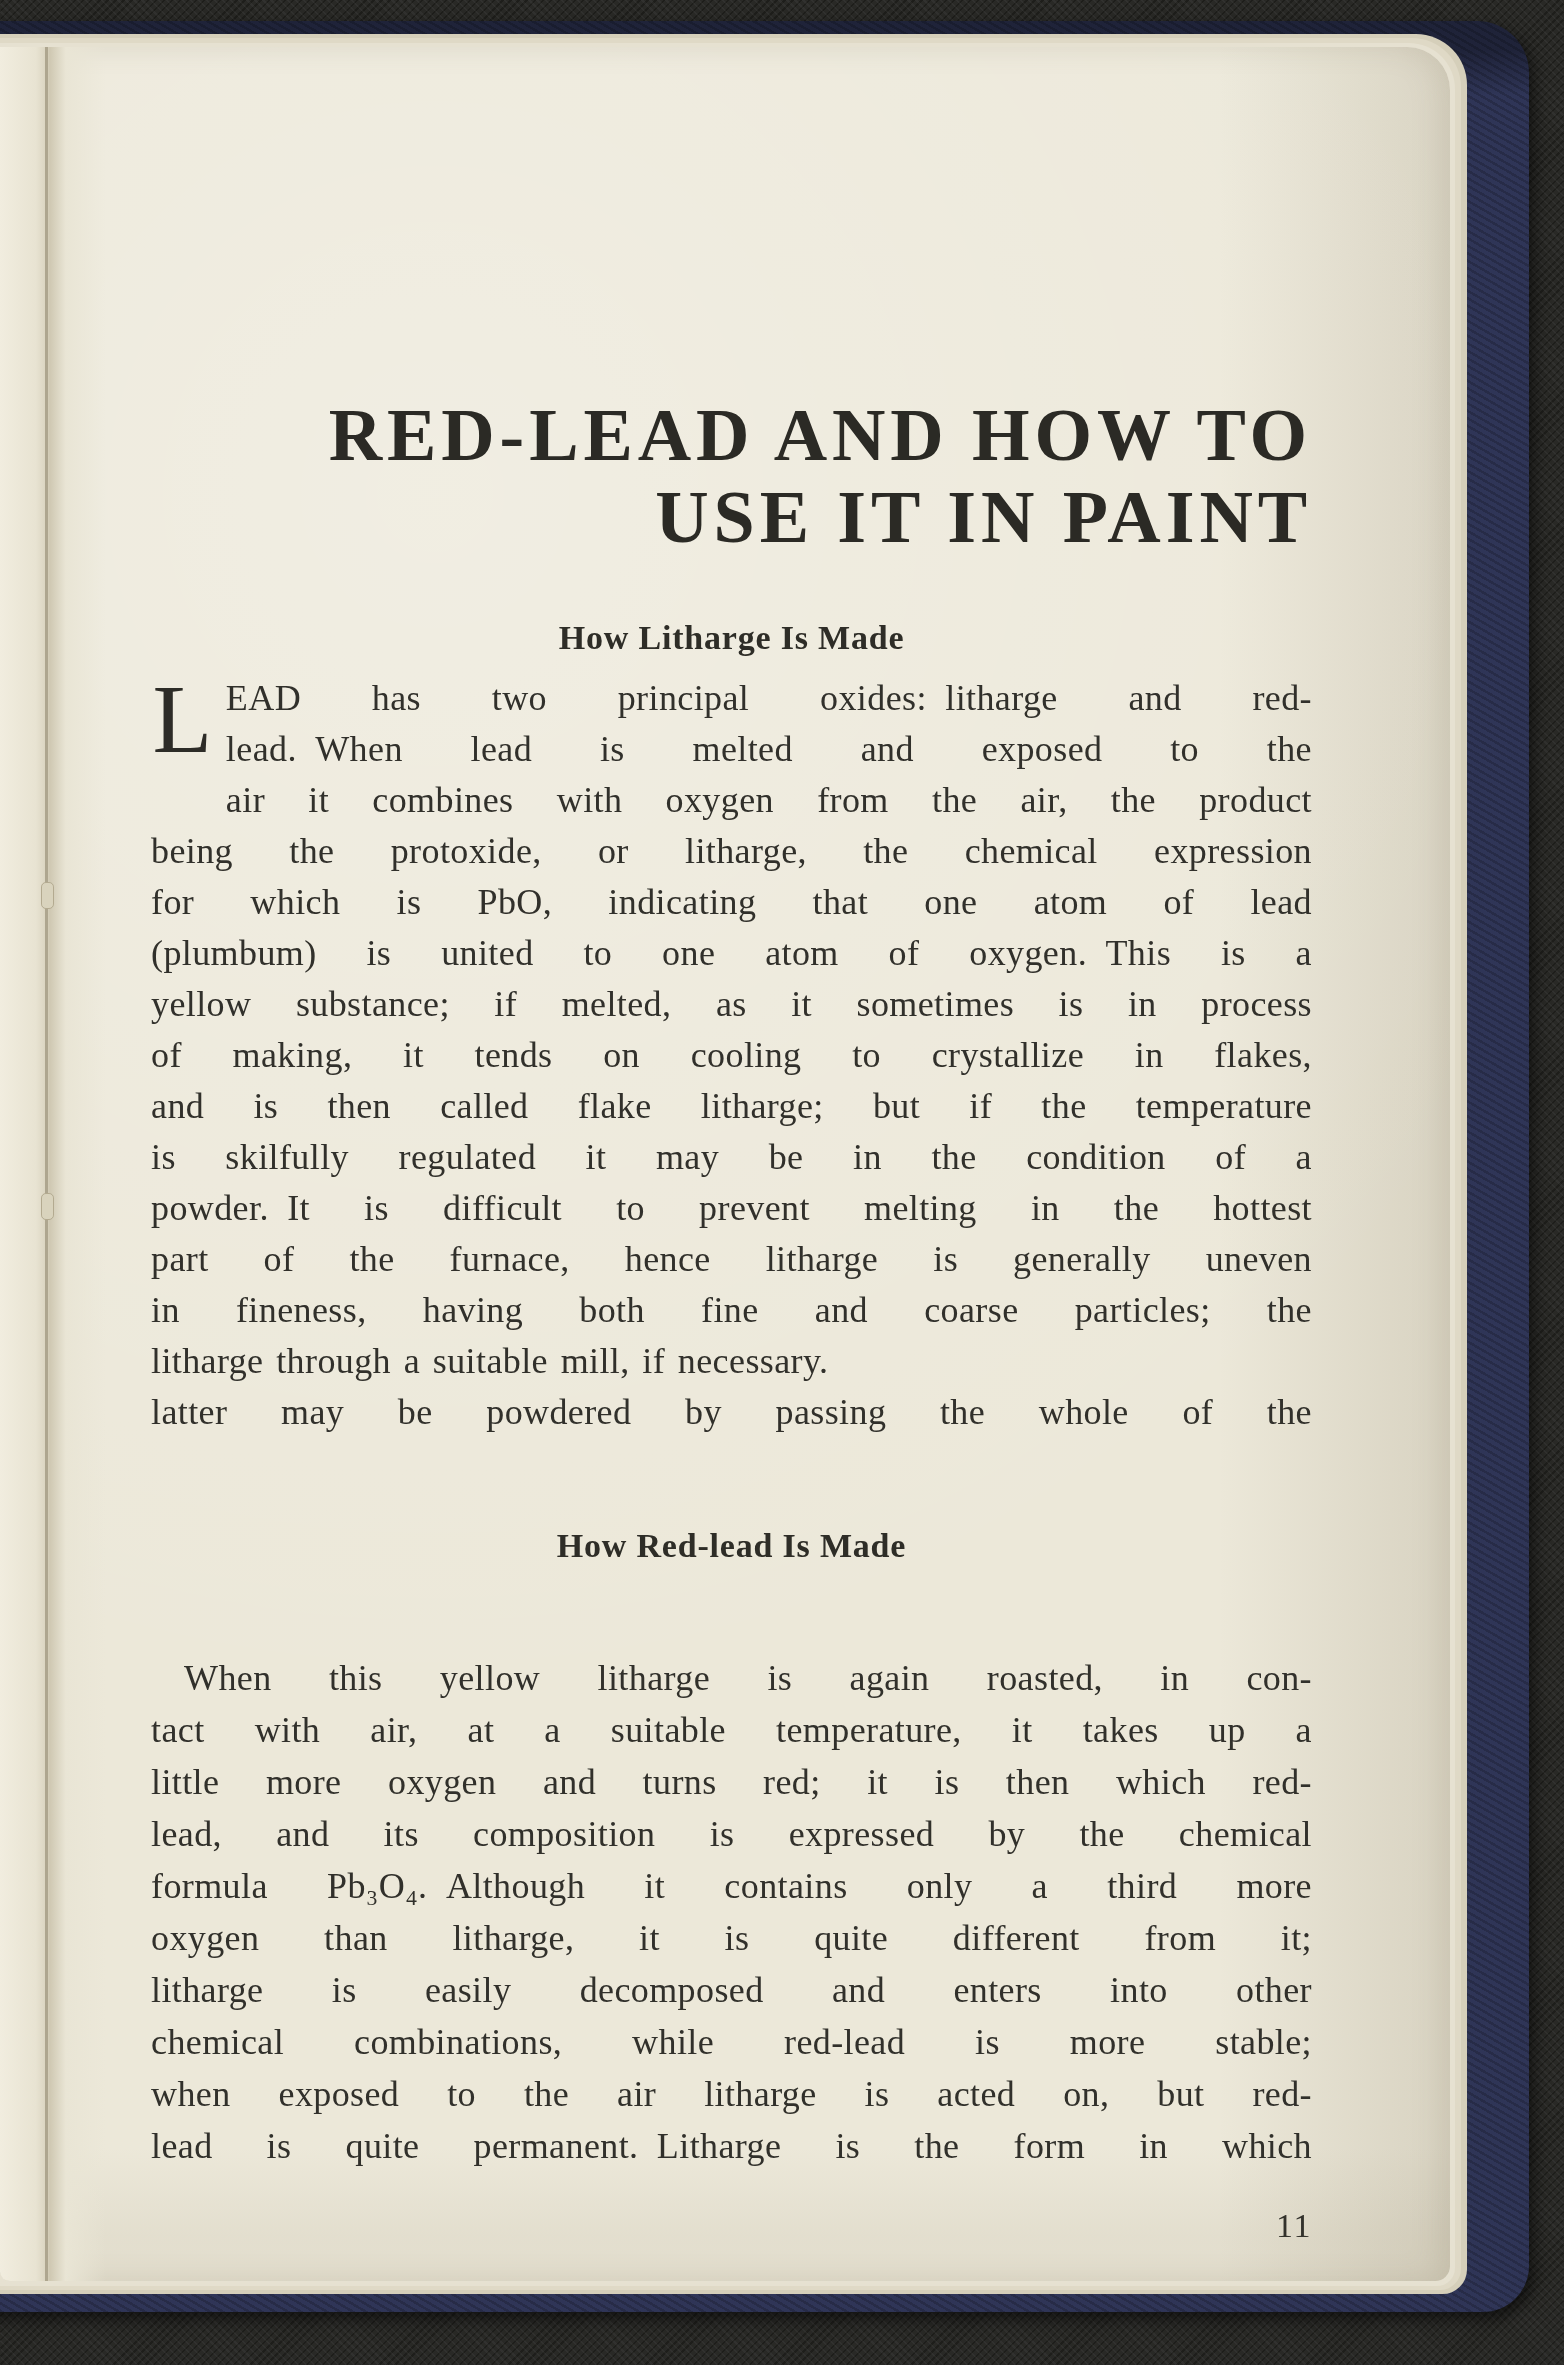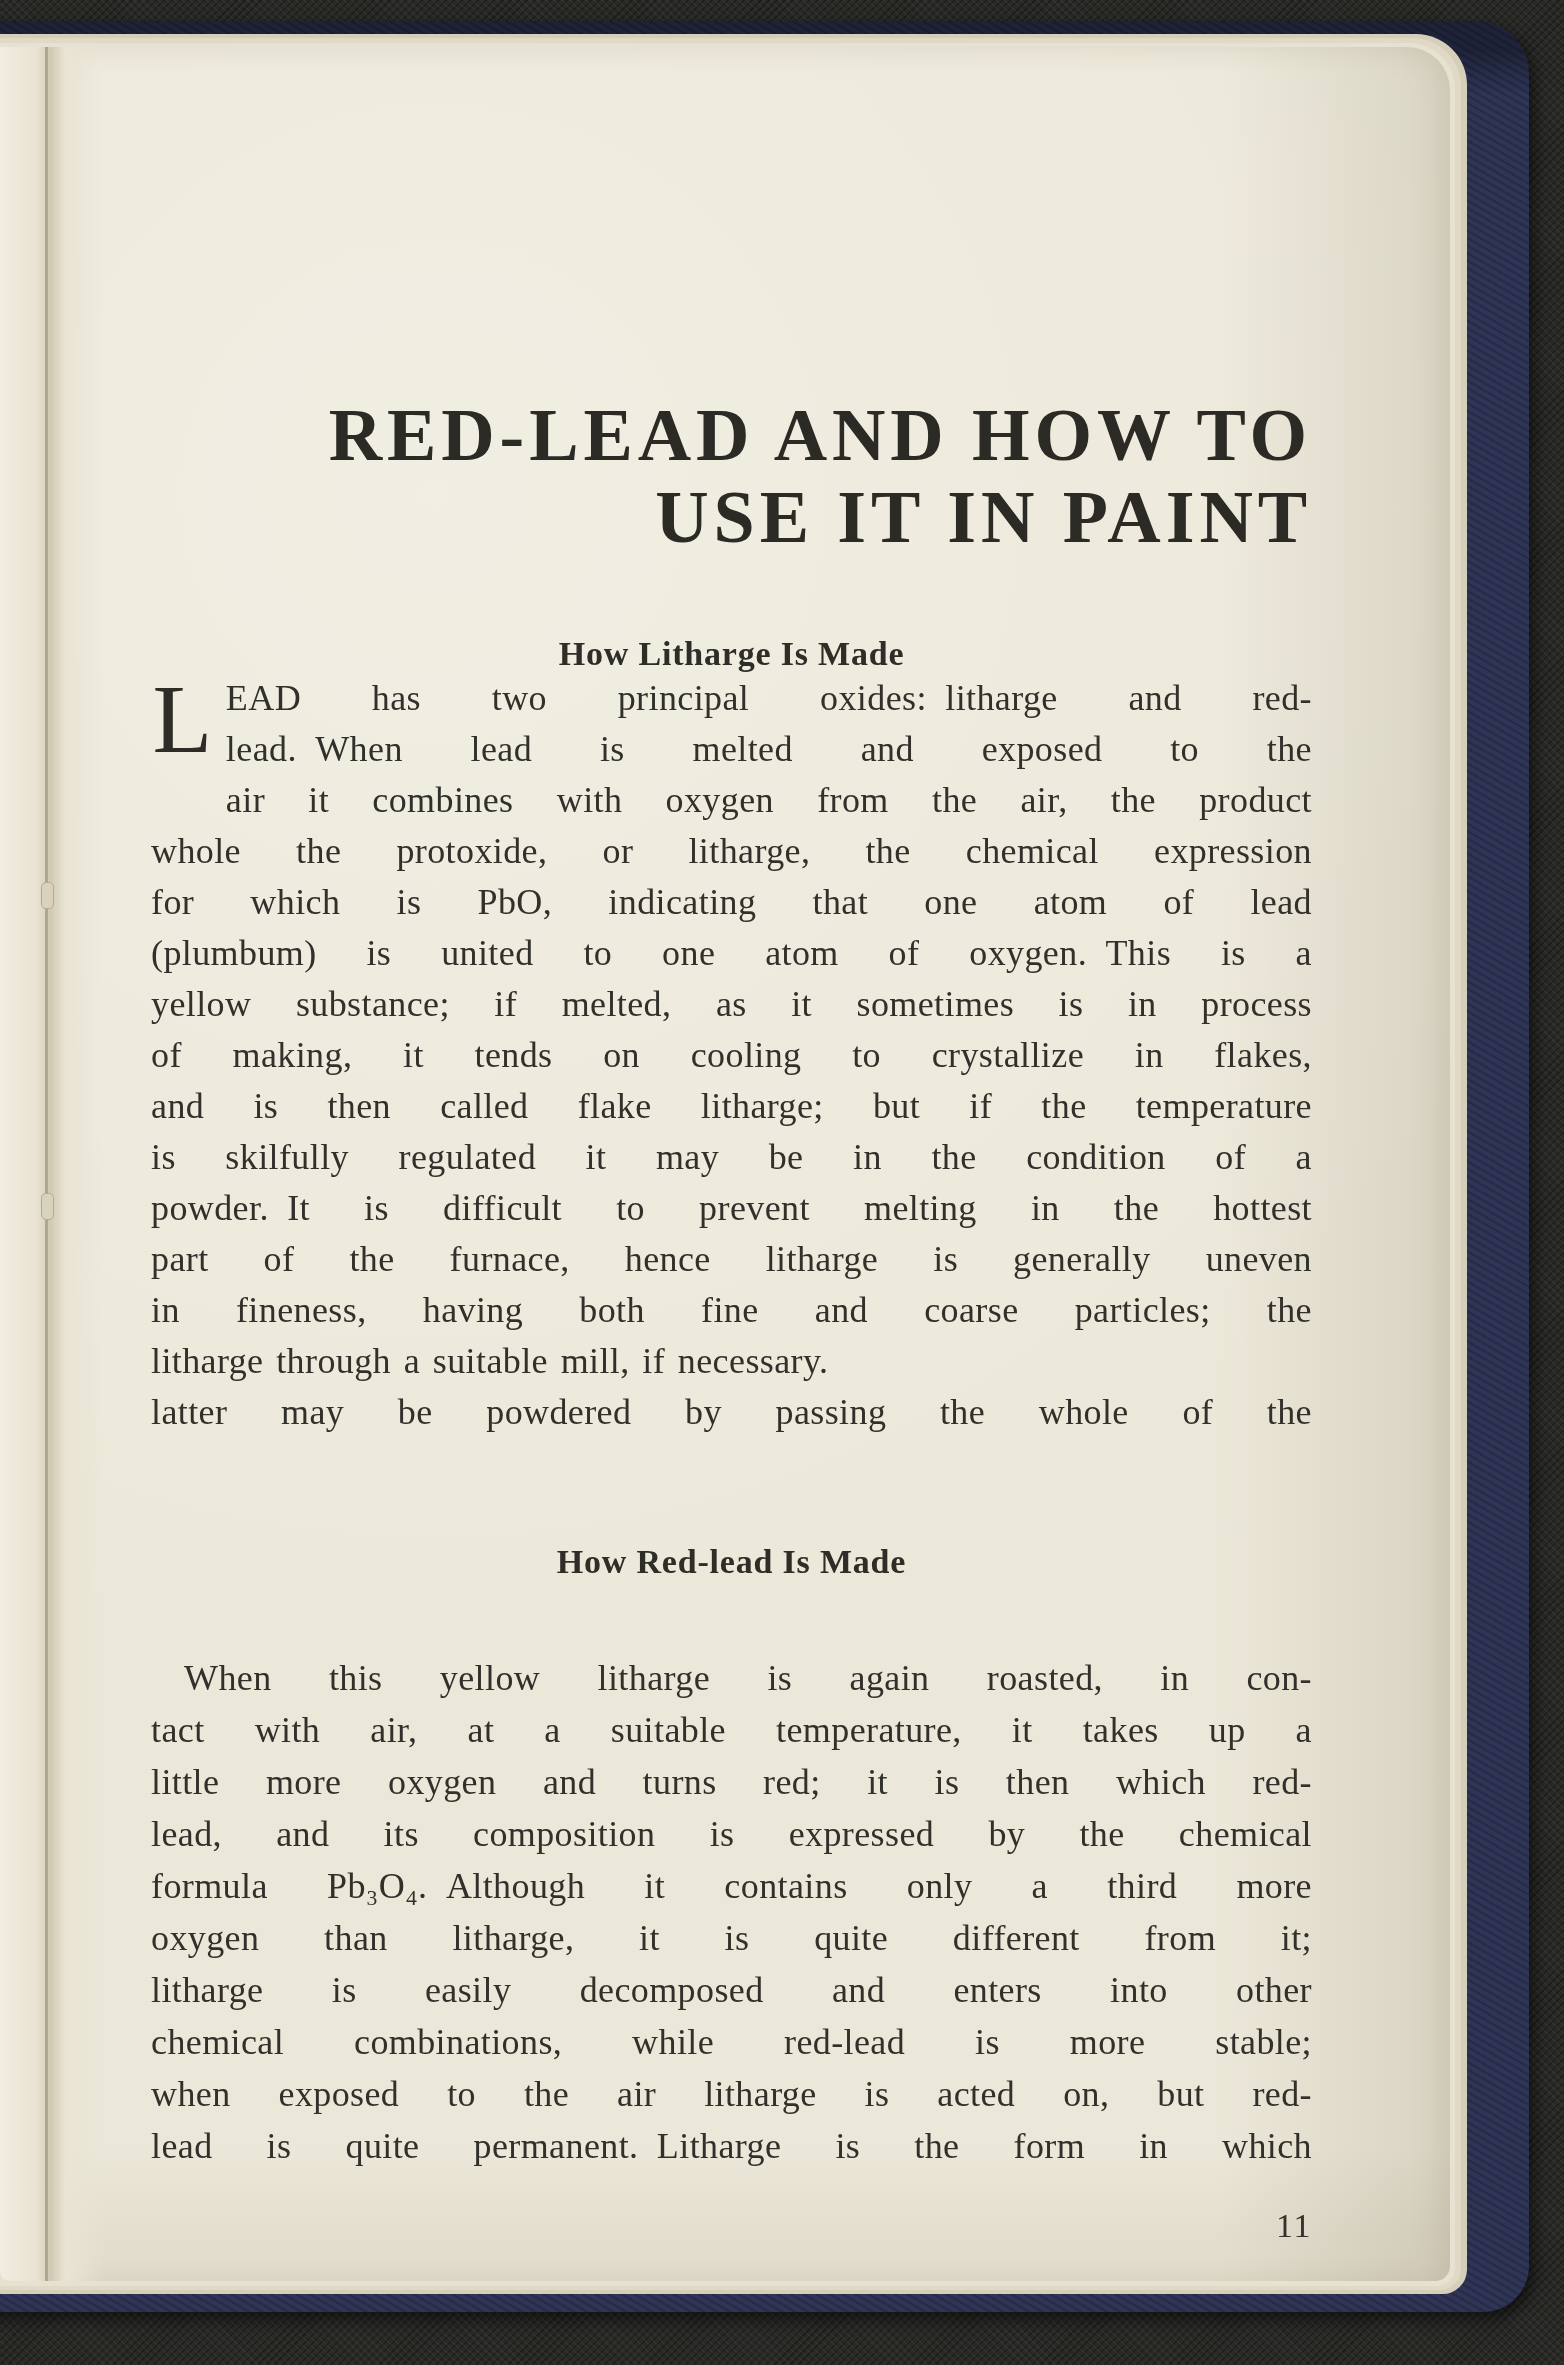--- a/index.html
+++ b/index.html
@@ -43,21 +43,21 @@
   .stitch{position:absolute;left:41px;width:10.6px;height:24.5px;background:#d9d3bd;border:0.8px solid #b3aa90;border-radius:4.9px;}
   .stitch-1{top:835px;}
   .stitch-2{top:1146px;}
   .title{
     position:absolute;left:151px;width:1161px;top:347px;
     text-align:right;font-weight:bold;font-size:74px;line-height:82px;
     letter-spacing:4.9px;color:#2b2a25;
   }
   .heading{
     position:absolute;left:151px;width:1161px;text-align:center;
-    font-weight:bold;font-size:34px;color:#2e2d27;letter-spacing:0.8px;margin-top:16px;
+    font-weight:bold;font-size:34px;color:#2e2d27;letter-spacing:0.8px;
   }
   .heading-1{top:572px;}
   .heading-2{top:1480px;}
   .para{position:absolute;left:151px;width:1161px;font-size:36px;color:#31302b;
     letter-spacing:0.4px;word-spacing:3.3px;}
   .para-1{top:626px;line-height:51px;}
   .para-2{top:1605px;line-height:52px;}
   .jline{text-align:justify;text-align-last:justify;}
   .jline.last{text-align-last:left;}
   .jline.indent{text-indent:33px;}
@@ -89,21 +89,21 @@
     <div>USE IT IN PAINT</div>
   </div>
 
   <div class="heading heading-1">How Litharge Is Made</div>
 
   <div class="para para-1">
     <span class="dropcap">L</span>
     <div class="jline">EAD has two principal oxides: litharge and red-</div>
     <div class="jline">lead. When lead is melted and exposed to the</div>
     <div class="jline">air it combines with oxygen from the air, the product</div>
-    <div class="jline">whole the protoxide, or litharge, the chemical expression</div>
+    <div class="jline">being the protoxide, or litharge, the chemical expression</div>
     <div class="jline">for which is PbO, indicating that one atom of lead</div>
     <div class="jline">(plumbum) is united to one atom of oxygen. This is a</div>
     <div class="jline">yellow substance; if melted, as it sometimes is in process</div>
     <div class="jline">of making, it tends on cooling to crystallize in flakes,</div>
     <div class="jline">and is then called flake litharge; but if the temperature</div>
     <div class="jline">is skilfully regulated it may be in the condition of a</div>
     <div class="jline">powder. It is difficult to prevent melting in the hottest</div>
     <div class="jline">part of the furnace, hence litharge is generally uneven</div>
     <div class="jline">in fineness, having both fine and coarse particles; the</div>
     <div class="jline last">litharge through a suitable mill, if necessary.</div>

